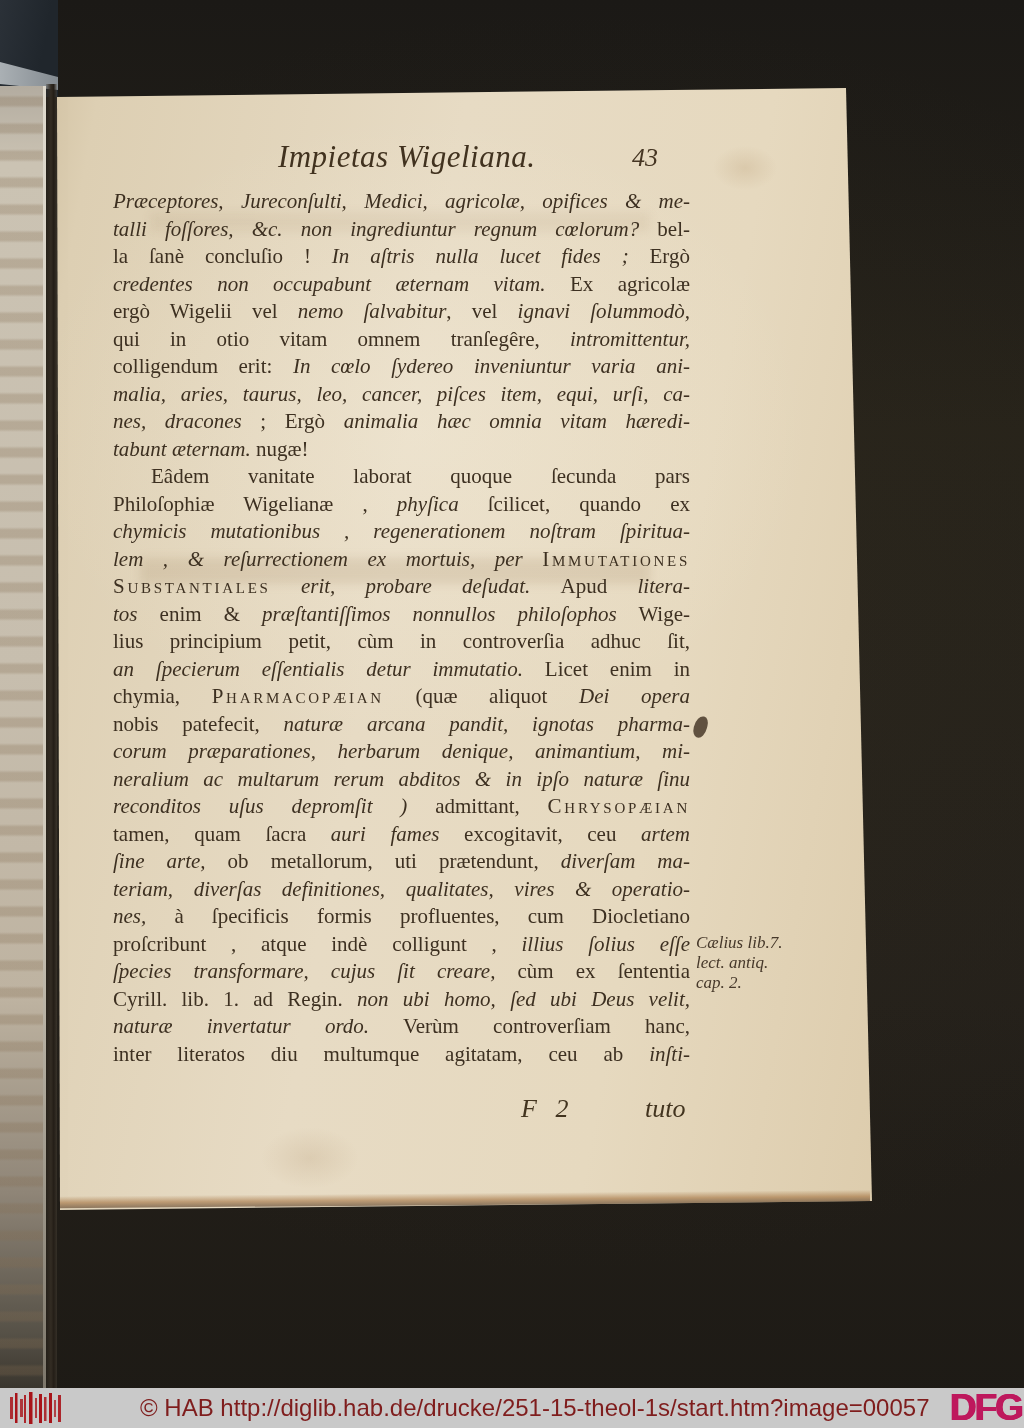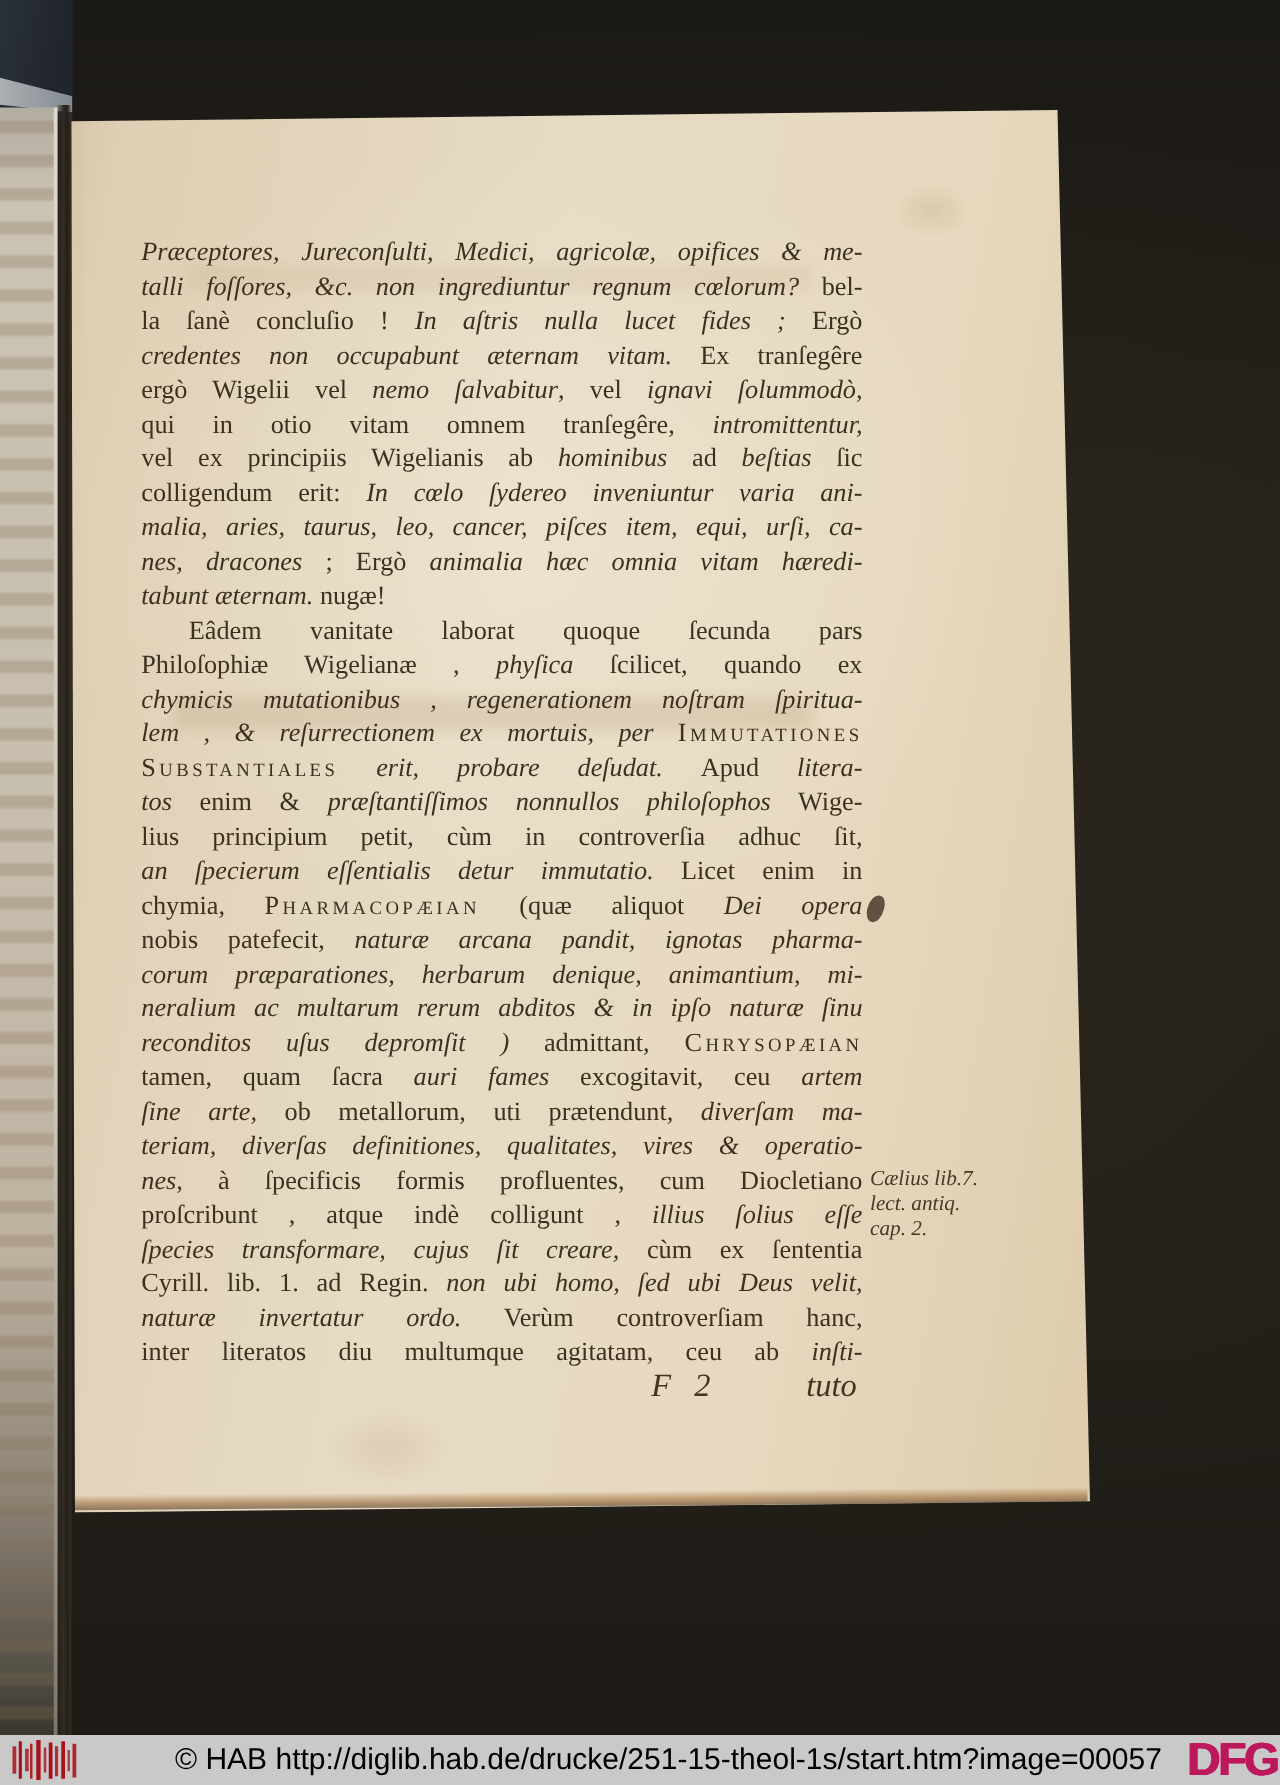--- a/index.html
+++ b/index.html
@@ -52,21 +52,21 @@
   .s-c{font-variant:small-caps;letter-spacing:.13em;}
   .marginnote{position:absolute;left:696px;top:933px;width:104px;font-size:17px;line-height:20px;
     font-style:italic;color:#46382a;}
   .sigline{position:absolute;left:113px;top:1094px;width:577px;height:28px;font-size:26px;color:#42341f;}
   .sig{position:absolute;left:408px;font-style:italic;letter-spacing:6px;}
   .catch{position:absolute;left:532px;font-style:italic;font-family:Liberation Serif, serif;}
   
   .bar{position:absolute;left:0;top:1388px;width:1024px;height:40px;background:#c9c9c9;}
   .hab-logo{position:absolute;left:8px;top:3px;}
   .bar-text{position:absolute;left:140px;top:6px;font-family:"Liberation Sans","DejaVu Sans",sans-serif;
-    font-size:24px;color:#000000;white-space:nowrap;}
+    font-size:24px;color:#7f1d1d;white-space:nowrap;}
   .dfg{position:absolute;right:2px;top:-1px;font-family:"Liberation Sans","DejaVu Sans",sans-serif;
     font-size:37px;font-weight:bold;letter-spacing:-2px;color:#be185d;
     text-shadow:.6px 0 0 currentColor,-.6px 0 0 currentColor;}
 </style>
 </head>
 <body>
 
 <div class="stage">
 
   <div class="corner-dark"></div>
@@ -76,29 +76,32 @@
     <div class="showthrough"></div>
   </div>
   <div class="gutter-highlight"></div>
   <div class="gutter-shadow"></div>
 
   <div class="page">
     <div class="band b1"></div>
     <div class="band b2"></div>
     <div class="ink-blot"></div>
 
+    <div class="pagehead">
+      <span class="ptitle">Impietas Wigeliana.</span>
+      <span class="pnum">43</span>
+    </div>
 
     <div class="bodylines">
         <div class="tline full"><span class="s-i">Præceptores, Jureconſulti, Medici, agricolæ, opifices &amp; me-</span></div>
         <div class="tline full"><span class="s-i">talli foſſores, &amp;c. non ingrediuntur regnum cœlorum? </span><span class="s-r">bel-</span></div>
         <div class="tline full"><span class="s-r">la ſanè concluſio ! </span><span class="s-i">In aſtris nulla lucet fides ; </span><span class="s-r">Ergò</span></div>
-        <div class="tline full"><span class="s-i">credentes non occupabunt æternam vitam. </span><span class="s-r">Ex tranſegêre</span></div>
+        <div class="tline full"><span class="s-i">credentes non occupabunt æternam vitam. </span><span class="s-r">Ex agricolæ</span></div>
         <div class="tline full"><span class="s-r">ergò Wigelii vel </span><span class="s-i">nemo ſalvabitur</span><span class="s-r">, vel </span><span class="s-i">ignavi ſolummodò,</span></div>
         <div class="tline full"><span class="s-r">qui in otio vitam omnem tranſegêre, </span><span class="s-i">intromittentur,</span></div>
-        <div class="tline full"><span class="s-r">vel ex principiis Wigelianis ab </span><span class="s-i">hominibus</span><span class="s-r"> ad </span><span class="s-i">beſtias</span><span class="s-r"> ſic</span></div>
         <div class="tline full"><span class="s-r">colligendum erit: </span><span class="s-i">In cœlo ſydereo inveniuntur varia ani-</span></div>
         <div class="tline full"><span class="s-i">malia, aries, taurus, leo, cancer, piſces item, equi, urſi, ca-</span></div>
         <div class="tline full"><span class="s-i">nes, dracones </span><span class="s-r">; Ergò </span><span class="s-i">animalia hæc omnia vitam hæredi-</span></div>
         <div class="tline"><span class="s-i">tabunt æternam. </span><span class="s-r">nugæ!</span></div>
         <div class="tline full" style="text-indent: 38px;"><span class="s-r">Eâdem vanitate laborat quoque ſecunda pars</span></div>
         <div class="tline full"><span class="s-r">Philoſophiæ Wigelianæ , </span><span class="s-i">phyſica</span><span class="s-r"> ſcilicet, quando ex</span></div>
         <div class="tline full"><span class="s-i">chymicis mutationibus , regenerationem noſtram ſpiritua-</span></div>
         <div class="tline full"><span class="s-i">lem , &amp; reſurrectionem ex mortuis, per </span><span class="s-c">Immutationes</span></div>
         <div class="tline full"><span class="s-c">Substantiales</span><span class="s-i"> erit, probare deſudat. </span><span class="s-r">Apud </span><span class="s-i">litera-</span></div>
         <div class="tline full"><span class="s-i">tos</span><span class="s-r"> enim &amp; </span><span class="s-i">præſtantiſſimos nonnullos philoſophos</span><span class="s-r"> Wige-</span></div>

